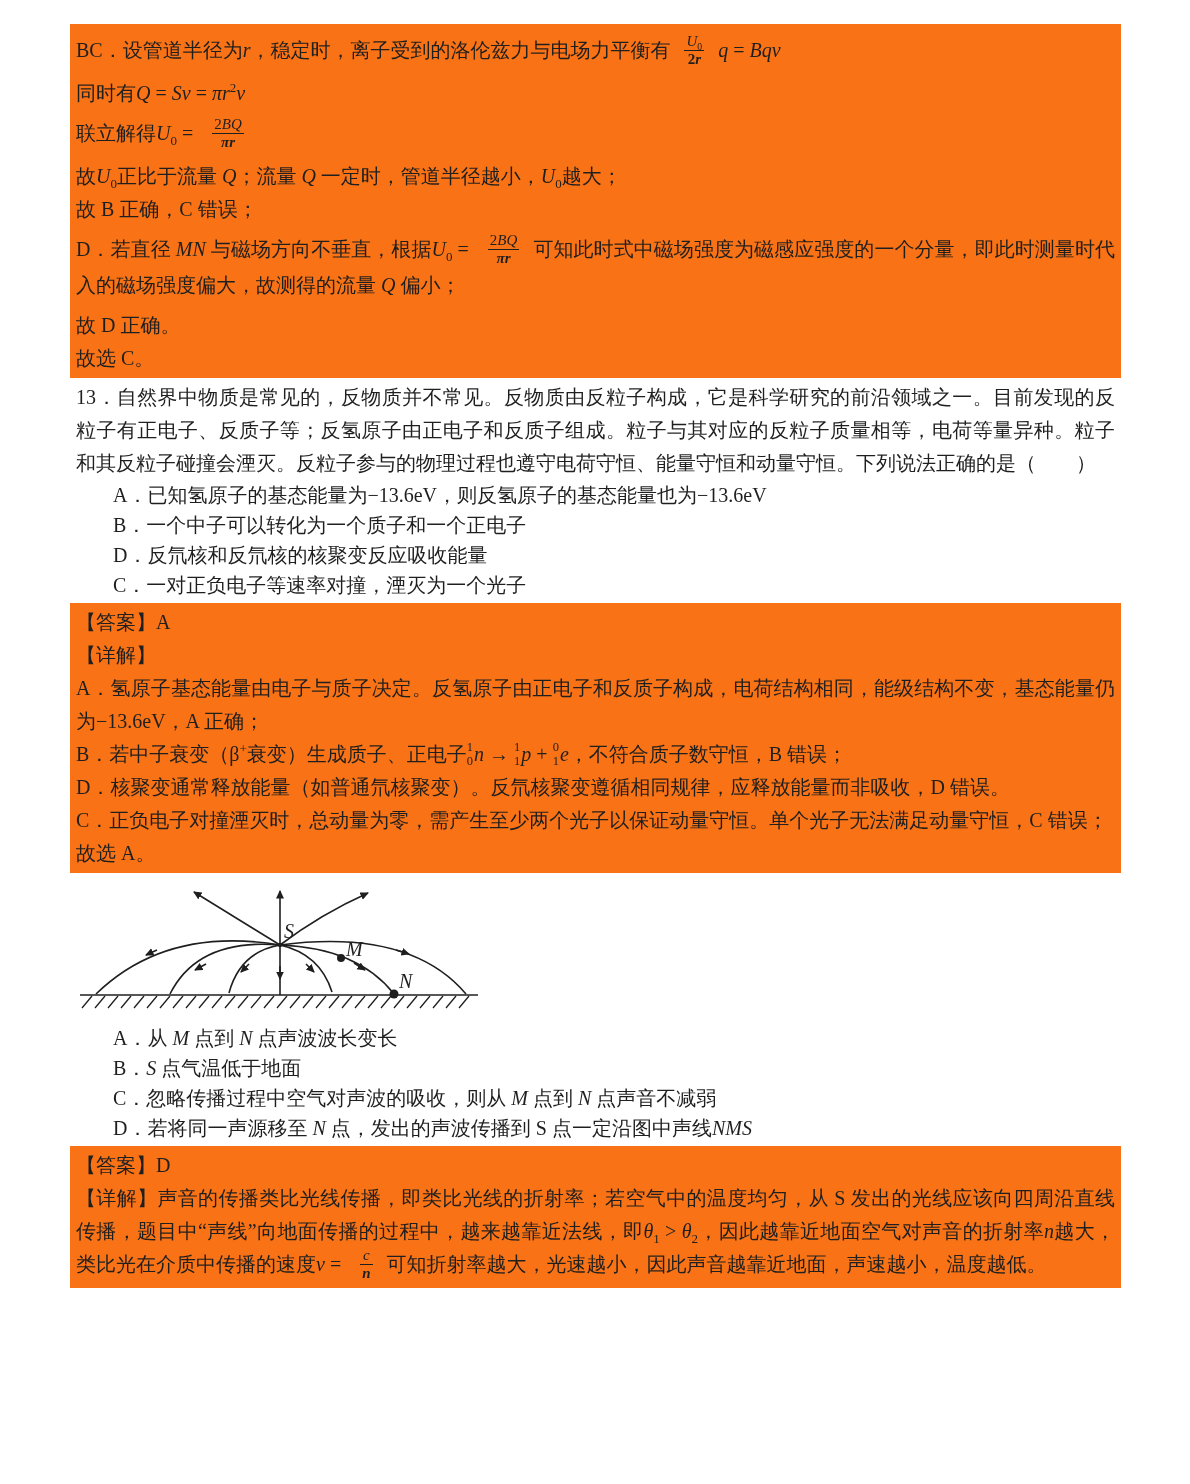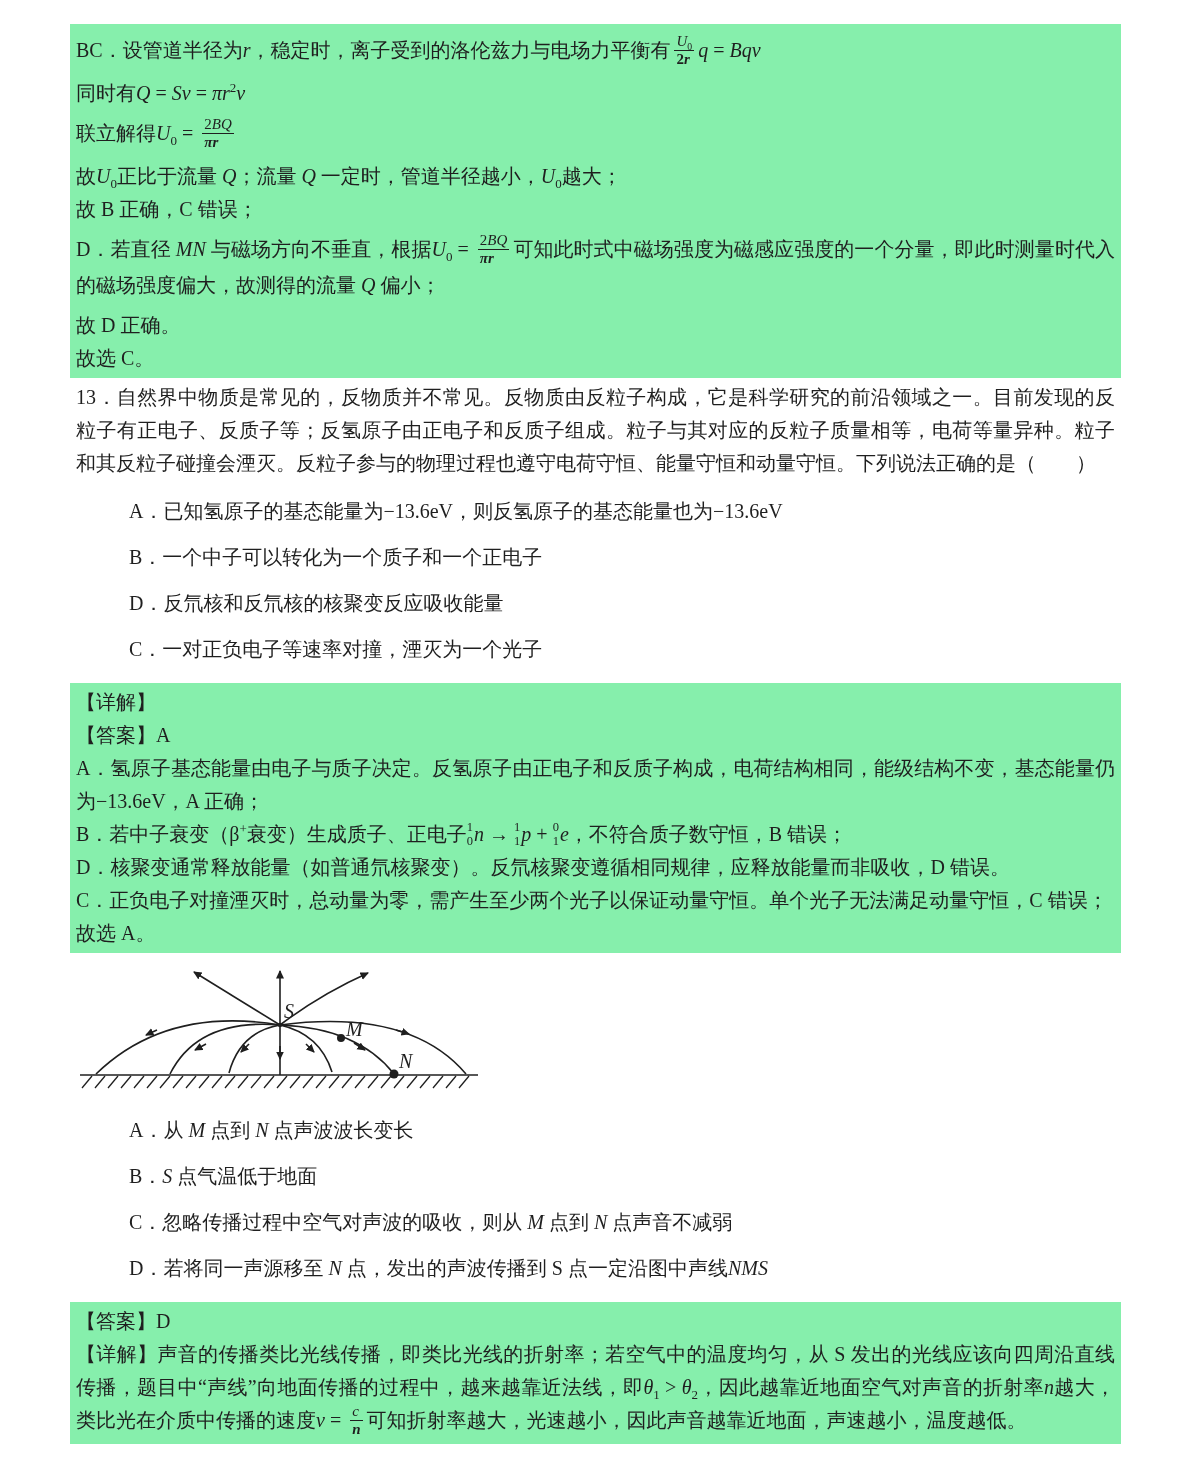--- a/index.html
+++ b/index.html
@@ -4,29 +4,29 @@
 <style>
   * { box-sizing: border-box; }
   html, body { margin:0; padding:0; background:#ffffff; }
   body { width:1190px; }
   .page {
     padding:24px 69px 26px 70px;
     font-family:"Liberation Serif","DejaVu Serif",serif;
     font-size:20px; color:#1f1f1f;
   }
   .block { padding:3px 6px; text-align:justify; }
-  .block.shaded { background:#86efac; }
+  .block.shaded { background:#f97316; }
   p.line   { margin:0; line-height:33px; }
   p.fline  { margin:7px 0; line-height:33px; }
-  p.option { margin:16px; line-height:30px; padding-left:37px; }
+  p.option { margin:0; line-height:30px; padding-left:37px; }
   i.v { font-style:italic; }
   sub, sup { font-size:0.65em; line-height:0; }
   .frac {
-    display:inline-block; vertical-align:middle; 
-    font-size:15px; line-height:1.15; margin:0 4px; transform:translateY(-2px);
+    display:inline-block; vertical-align:middle; text-align:center;
+    font-size:15px; line-height:1.15; margin:0 14px; transform:translateY(-2px);
   }
   .frac .fr-num { display:block; border-bottom:1.4px solid #1f1f1f; padding:0 2px; }
   .frac .fr-den { display:block; padding:0 2px;font-weight:bold; }
   .nuc { display:inline-block; white-space:nowrap; }
   .nuc .st { display:inline-block; vertical-align:-4px; text-align:center; font-size:12.5px; line-height:1.15; margin-right:1px; }
   .nuc .st span { display:block; }
   figure.fig { margin:6px 0 4px 2px; }
   svg .flabel {
     font-family:"Liberation Serif","DejaVu Serif",serif;
     font-style:italic; font-size:20px; fill:#1f1f1f;
@@ -55,22 +55,22 @@
         <p class="line">13．自然界中物质是常见的，反物质并不常见。反物质由反粒子构成，它是科学研究的前沿领域之一。目前发现的反粒子有正电子、反质子等；反氢原子由正电子和反质子组成。粒子与其对应的反粒子质量相等，电荷等量异种。粒子和其反粒子碰撞会湮灭。反粒子参与的物理过程也遵守电荷守恒、能量守恒和动量守恒。下列说法正确的是（　　）</p>
         <p class="option">A．已知氢原子的基态能量为−13.6eV，则反氢原子的基态能量也为−13.6eV</p>
         <p class="option">B．一个中子可以转化为一个质子和一个正电子</p>
         <p class="option">D．反氘核和反氘核的核聚变反应吸收能量</p>
         <p class="option">C．一对正负电子等速率对撞，湮灭为一个光子</p>
       </div>
   </section>
 
   <section class="block shaded">
     <div>
+        <p class="line">【答案】A</p>
         <p class="line">【详解】</p>
-        <p class="line">【答案】A</p>
         <p class="line">A．氢原子基态能量由电子与质子决定。反氢原子由正电子和反质子构成，电荷结构相同，能级结构不变，基态能量仍为−13.6eV，A 正确；</p>
         <p class="line">B．若中子衰变（β<sup>+</sup>衰变）生成质子、正电子<span class="nuc"><span class="st"><span>1</span><span>0</span></span><i class="v">n</i></span> → <span class="nuc"><span class="st"><span>1</span><span>1</span></span><i class="v">p</i></span> + <span class="nuc"><span class="st"><span>0</span><span>1</span></span><i class="v">e</i></span>，不符合质子数守恒，B 错误；</p>
         <p class="line">D．核聚变通常释放能量（如普通氘核聚变）。反氘核聚变遵循相同规律，应释放能量而非吸收，D 错误。</p>
         <p class="line">C．正负电子对撞湮灭时，总动量为零，需产生至少两个光子以保证动量守恒。单个光子无法满足动量守恒，C 错误；</p>
         <p class="line">故选 A。</p>
       </div>
   </section>
 
   <section class="block">
 

